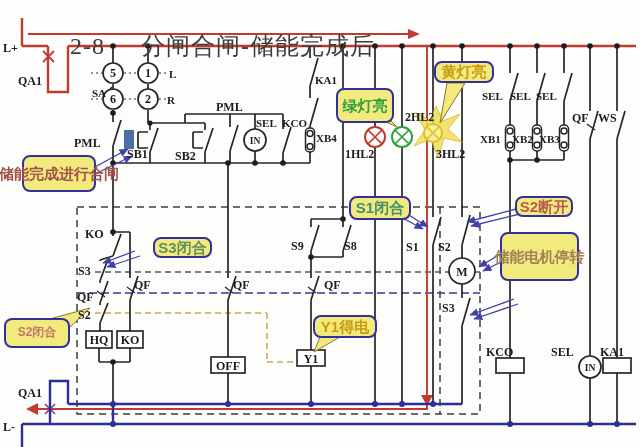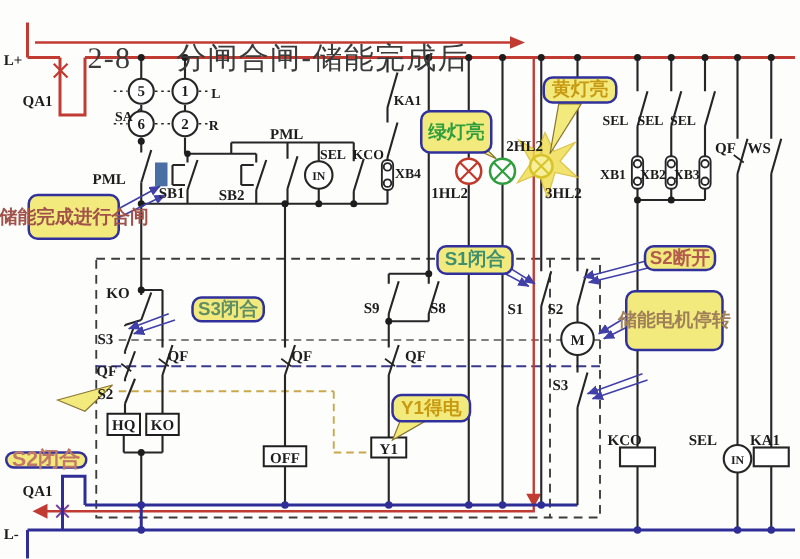--- a/index.html
+++ b/index.html
@@ -249,21 +249,21 @@
   <span class="num">2-8</span><span>分闸合闸-储能完成后</span>
 </div>
 
 <div class="co two" style="left:22px;top:155px;width:74px;height:37px;color:#a0524a;">
   <span>储能完成</span>
   <span>进行合闸</span>
 </div>
 <div class="co" style="left:133px;top:237px;width:59px;height:21px;color:#5f8f62;margin-left:20px;">
       <span>S3闭合</span>
     </div>
-<div class="co" style="left:4px;top:318px;width:66px;height:14px;color:#c07868;font-size:17px;margin-top:43px;">
+<div class="co" style="left:4px;top:318px;width:66px;height:30px;color:#c07868;font-size:12px;">
       <span>S2闭合</span>
     </div>
 <div class="co" style="left:336px;top:88px;width:58px;height:35px;color:#2f9e3f;">
       <span>绿灯亮</span>
     </div>
 <div class="co" style="left:434px;top:61px;width:60px;height:22px;color:#c89a12;">
       <span>黄灯亮</span>
     </div>
 <div class="co" style="left:349px;top:196px;width:62px;height:24px;color:#3f8f6f;">
       <span>S1闭合</span>

